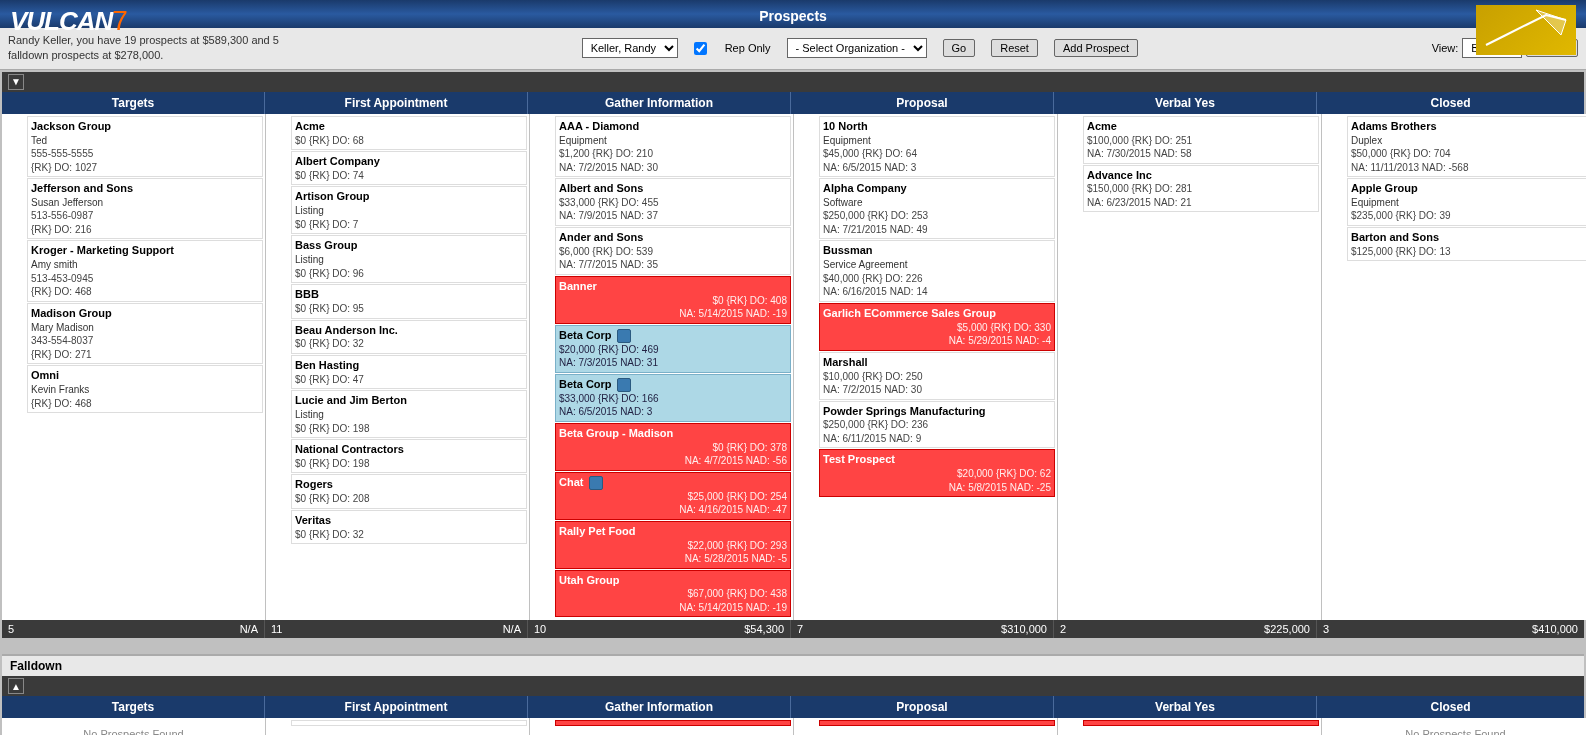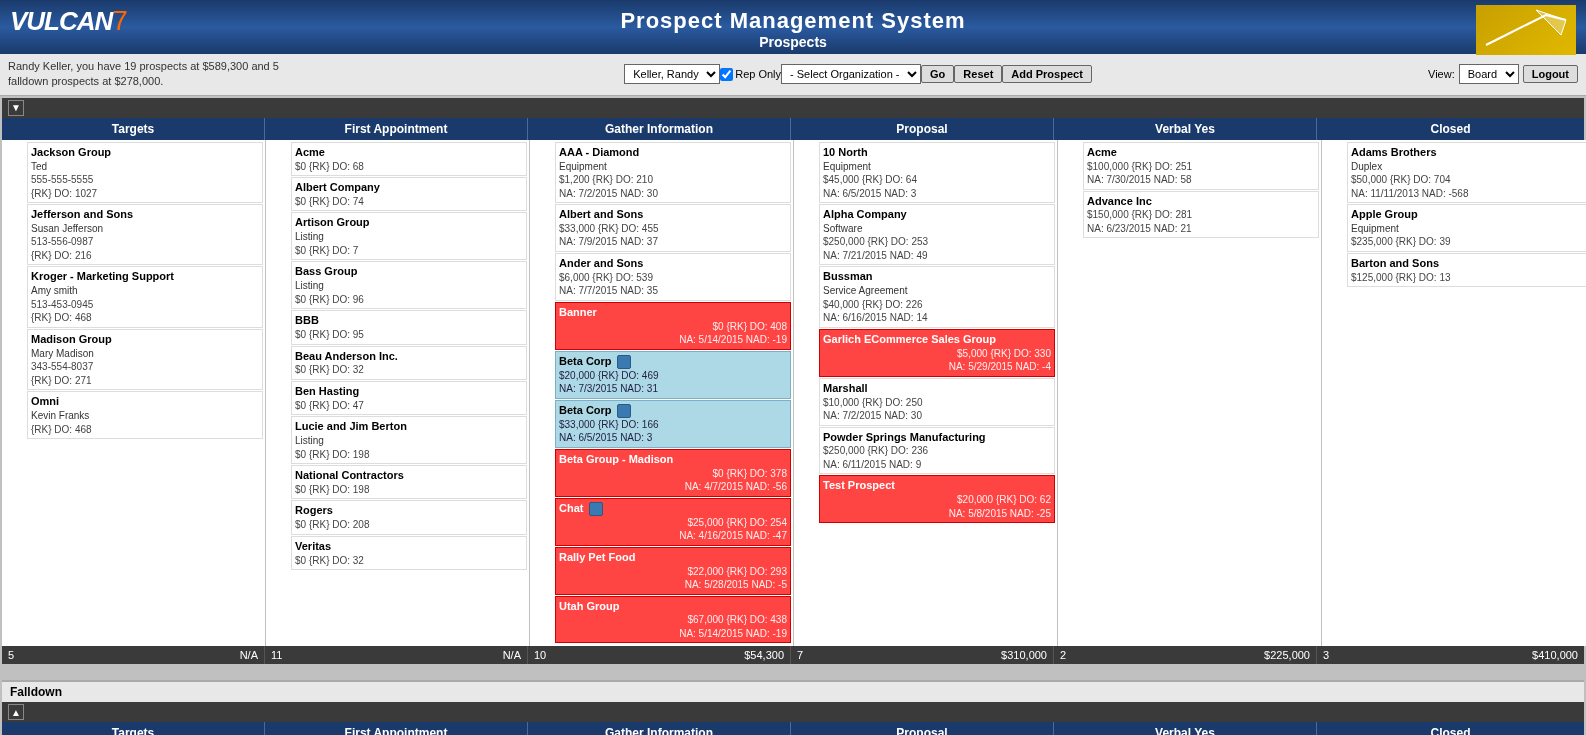--- a/index.html
+++ b/index.html
@@ -10,25 +10,25 @@
     .header h1 { font-size: 22px; font-weight: bold; letter-spacing: 1px; }
     .header h2 { font-size: 14px; font-weight: bold; }
     .header-logo { position: absolute; left: 10px; top: 5px; display: flex; align-items: center; }
     .logo-text { font-size: 26px; font-weight: bold; color: white; font-style: italic; letter-spacing: -1px; }
     .logo-7 { color: #ff6600; font-size: 28px; }
     .header-right { position: absolute; right: 10px; top: 5px; width: 100px; height: 50px; background: linear-gradient(135deg, #c8a000, #e0b800); overflow: hidden; }
 
     
     .toolbar { background: #e8e8e8; border-bottom: 1px solid #aaa; padding: 5px 8px; display: flex; align-items: center; justify-content: space-between; }
     .toolbar-left { font-size: 11px; color: #333; max-width: 280px; line-height: 1.4; }
-    .toolbar-center { display: flex; align-items: center; gap: 0; }
+    .toolbar-center { display: flex; align-items: center; gap: 16px; }
     .toolbar-right { display: flex; align-items: center; gap: 4px; }
     .toolbar select { font-size: 11px; padding: 2px 4px; border: 1px solid #666; background: white; }
     .toolbar input[type="checkbox"] { margin-right: 2px; }
-    .toolbar button { font-size: 11px; padding: 2px 8px; border: 1px solid #666; background: #ddd; cursor: pointer; border-radius: 2px; font-weight: bold; }
+    .toolbar button { font-size: 11px; padding: 2px 8px; border: 1px solid #666; background: #ddd; cursor: pointer; border-radius: 2px; }
     .btn-add-prospect { background: #ddd; font-weight: normal; }
     .toolbar-label { font-size: 11px; }
 
     
     .main-content { padding: 2px; }
 
     
     .section-toggle-row { background: #3a3a3a; color: white; display: flex; align-items: center; padding: 2px 6px; font-size: 12px; font-weight: bold; margin-bottom: 0; }
     .toggle-btn { background: #3a3a3a; border: 1px solid #888; color: white; width: 16px; height: 16px; cursor: pointer; font-size: 10px; margin-right: 6px; display: flex; align-items: center; justify-content: center; }
 
@@ -66,21 +66,20 @@
     .drag-icon { display: inline-block; width: 14px; height: 14px; background: #3a7ab0; border: 1px solid #2a5a80; border-radius: 2px; vertical-align: middle; margin-left: 2px; }
   </style>
 </head>
 <body>
 
 <div class="header">
   <div class="header-logo">
     <span class="logo-text">VULCAN</span>
       <span class="logo-7">7</span>
   </div>
-  <h1>Prospect Management System</h1>
   <h2>Prospects</h2>
   <div class="header-right">
     <svg width="100" height="50" viewBox="0 0 100 50">
       <polyline points="10,40 30,30 50,20 70,10 90,15" fill="none" stroke="white" stroke-width="2"></polyline>
       <polygon points="60,5 90,15 85,30" fill="rgba(255,255,255,0.3)" stroke="white" stroke-width="1"></polygon>
     </svg>
   </div>
 </div>
 
 <div class="toolbar">

